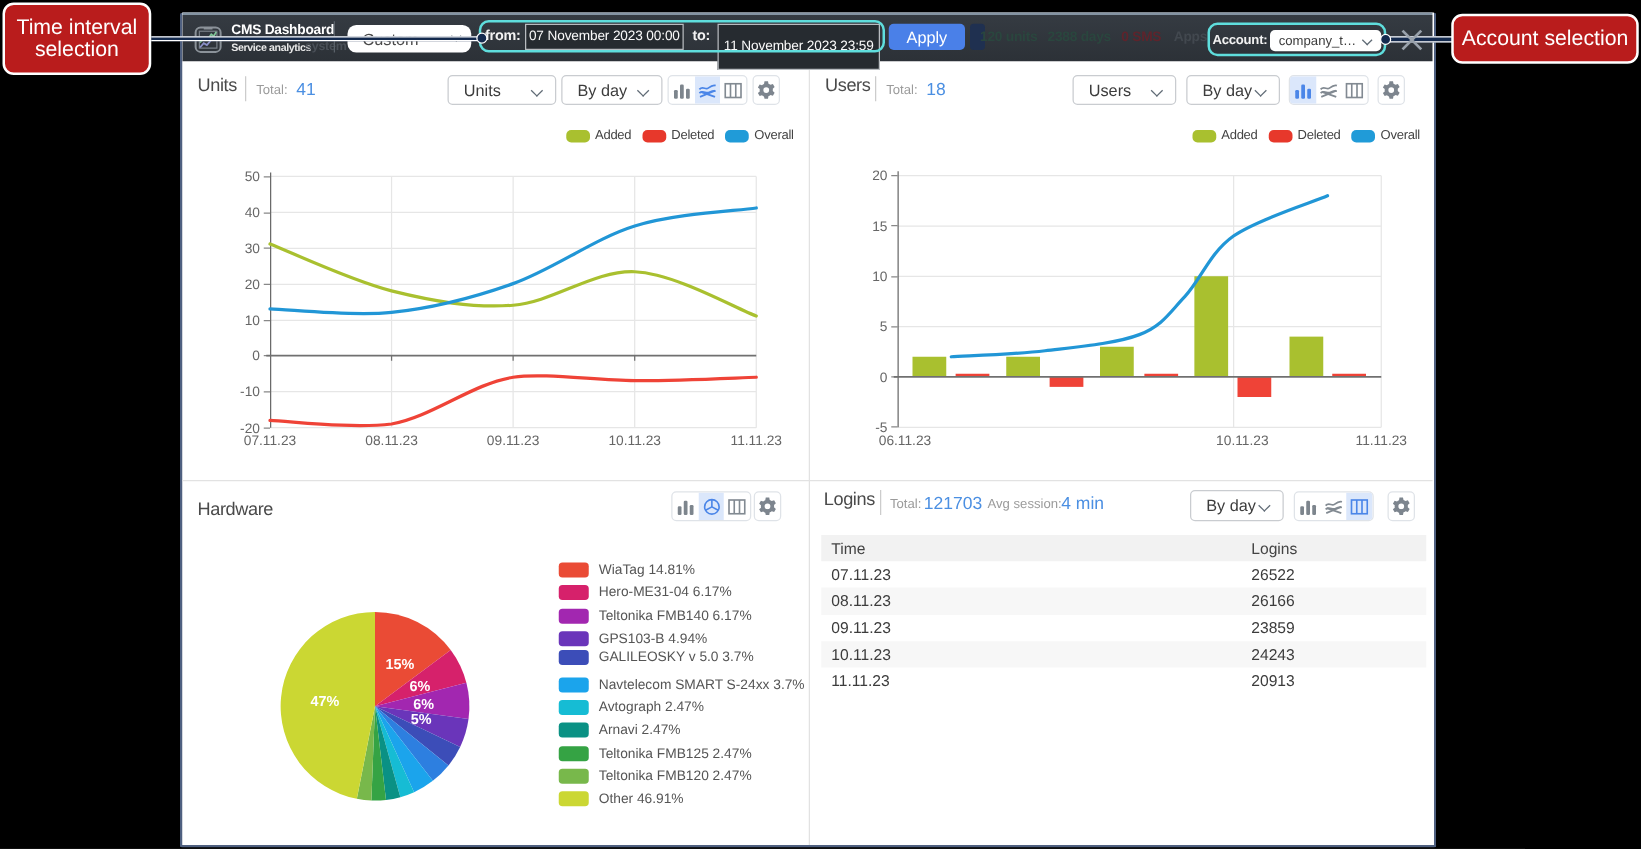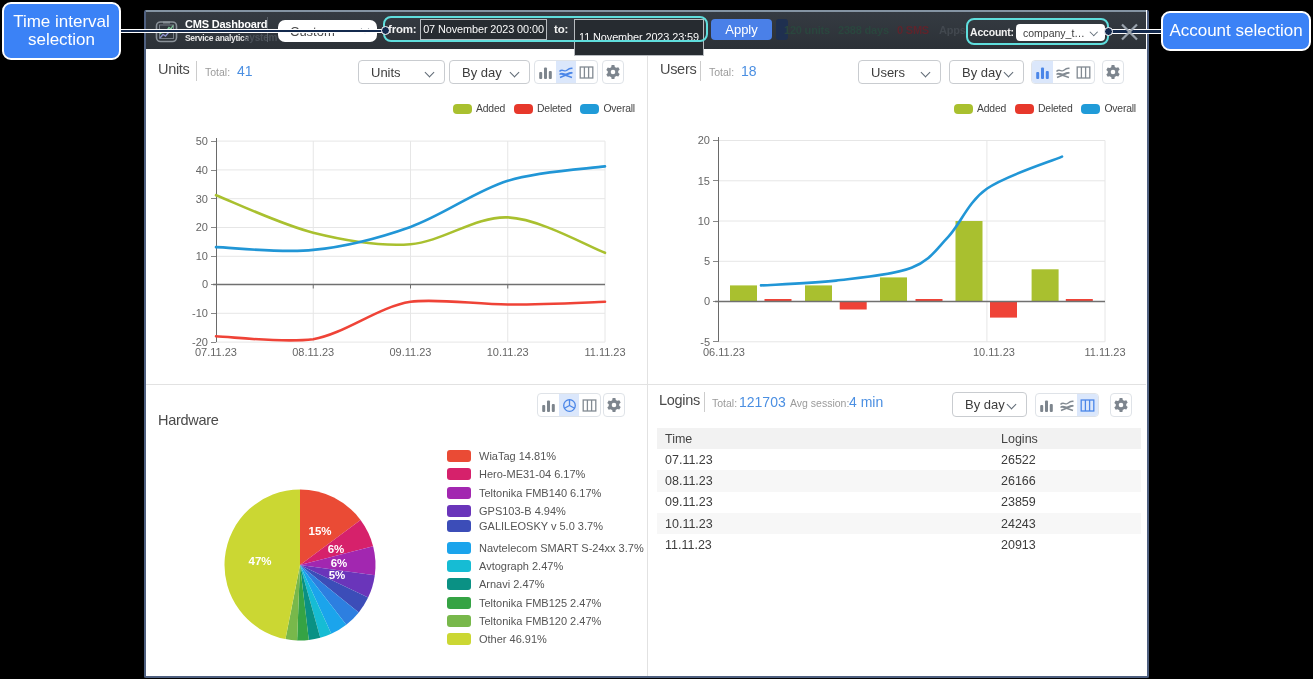--- a/index.html
+++ b/index.html
@@ -10,21 +10,21 @@
 .igrp span{width:21.3px;display:flex;align-items:center;justify-content:center}
 .igrp span.on{background:#dbe7fb}
 .gearbtn{position:absolute;border:1px solid #dfe3e8;border-radius:4px;background:#fff;width:22px;height:24px;display:flex;align-items:center;justify-content:center}
 .ptitle{position:absolute;font-size:14.5px;letter-spacing:-0.3px;color:#4a4a4a}
 .tsep{position:absolute;width:1px;height:20px;background:#ccc}
 .tlab{position:absolute;font-size:10.5px;color:#9b9b9b}
 .tval{position:absolute;font-size:14px;color:#4b8fe2}
 .leg{position:absolute;display:flex;align-items:center;font-size:10.4px;color:#444;letter-spacing:-0.2px}
 .leg i{display:inline-block;width:18.5px;height:10px;border-radius:4px;margin-right:4.5px}
 .leg b{font-weight:400;margin-right:9px}
-.callout{position:absolute;background:#3b82f6;border:2.5px solid #fff;border-radius:9px;color:#fff;display:flex;align-items:center;justify-content:center;text-align:center;font-size:17px;line-height:18.5px}
+.callout{position:absolute;background:#b91c1c;border:2.5px solid #fff;border-radius:9px;color:#fff;display:flex;align-items:center;justify-content:center;text-align:center;font-size:17px;line-height:18.5px}
 .cline{position:absolute;height:4.4px;background:#142a4e;border-top:1.3px solid #fff;border-bottom:1.3px solid #fff}
 .cdot{position:absolute;width:9px;height:9px;border-radius:50%;background:#142a4e;border:1.5px solid #fff}
 .cyan{position:absolute;border:2.5px solid #5fdedd;border-radius:8px}
 .blab{position:absolute;font-size:11.5px;letter-spacing:-0.2px;font-weight:bold;color:#f2f2f2}
 .dinp{position:absolute;background:#262b30;border:1px solid #b8bcc0;color:#fafafa;font-size:10.9px;display:flex;align-items:center;justify-content:center;letter-spacing:-0.1px;white-space:nowrap}
 .dim{position:absolute;font-size:11px;font-weight:bold;letter-spacing:-0.2px}
 </style></head>
 <body>
 
 <div class="abs" style="left:144px;top:10px;width:1005px;height:668px;background:#fff;border:2px solid #4f6080;border-top:none;border-radius:2px"></div>
@@ -237,21 +237,21 @@
 </g>
 <path d="M67 181.5 H457" stroke="#707070" stroke-width="1.3"></path>
 <path fill="none" stroke="#2196d6" stroke-width="2.6" stroke-linecap="round" d="M113.0,165.4 C125.5,164.6 162.9,163.5 188.0,160.6 C213.1,157.6 244.8,154.9 263.5,147.7 C282.2,140.4 287.5,130.2 300.0,117.1 C312.5,104.0 319.8,82.2 338.8,68.8 C357.8,55.4 401.5,42.0 414.0,36.6"></path>
 <g font-size="11" fill="#666" text-anchor="middle">
 <text x="76" y="236">06.11.23</text>
       <text x="345.9" y="236">10.11.23</text>
       <text x="457" y="236">11.11.23</text>
 </g>
 </svg>
 
-<div class="ptitle" style="left:158px;top:412px">Hardware</div>
+<div class="ptitle" style="left:158px;top:400px">Hardware</div>
 <div class="igrp" style="left:537px;top:393px">
 <span>
       <svg width="15" height="15" viewBox="0 0 15 15">
         <g fill="#7d858d">
           <rect x="1.2" y="7" width="3" height="7" rx="1"></rect>
           <rect x="6" y="2.5" width="3" height="11.5" rx="1"></rect>
           <rect x="10.8" y="6" width="3" height="8" rx="1"></rect>
         </g>
       </svg>
     </span>

